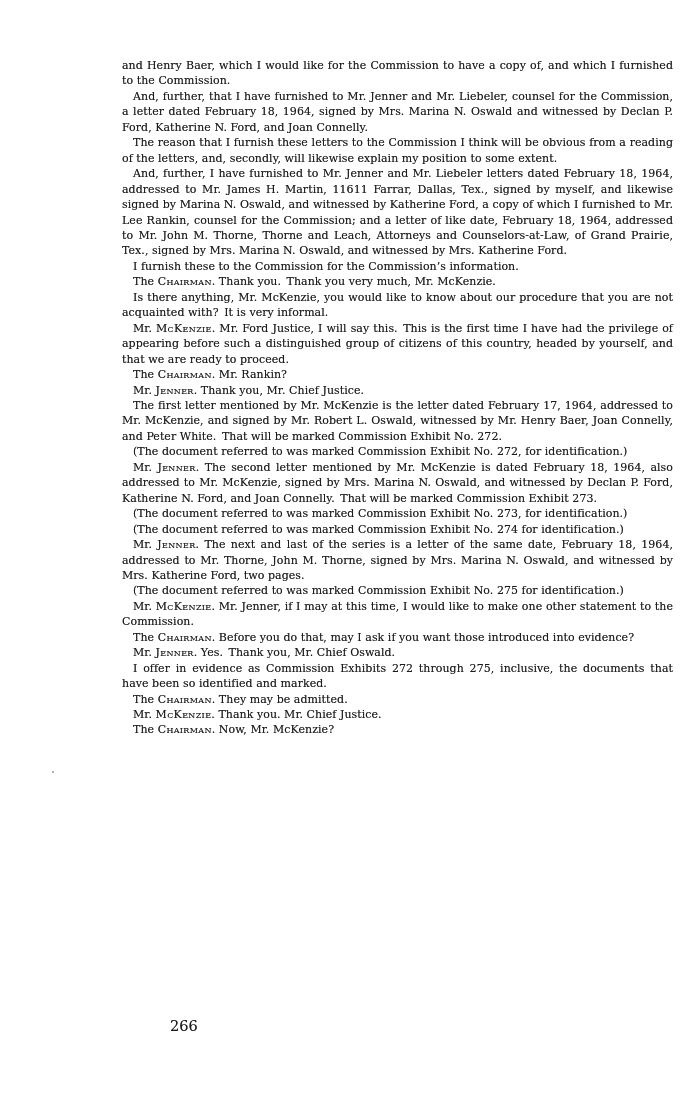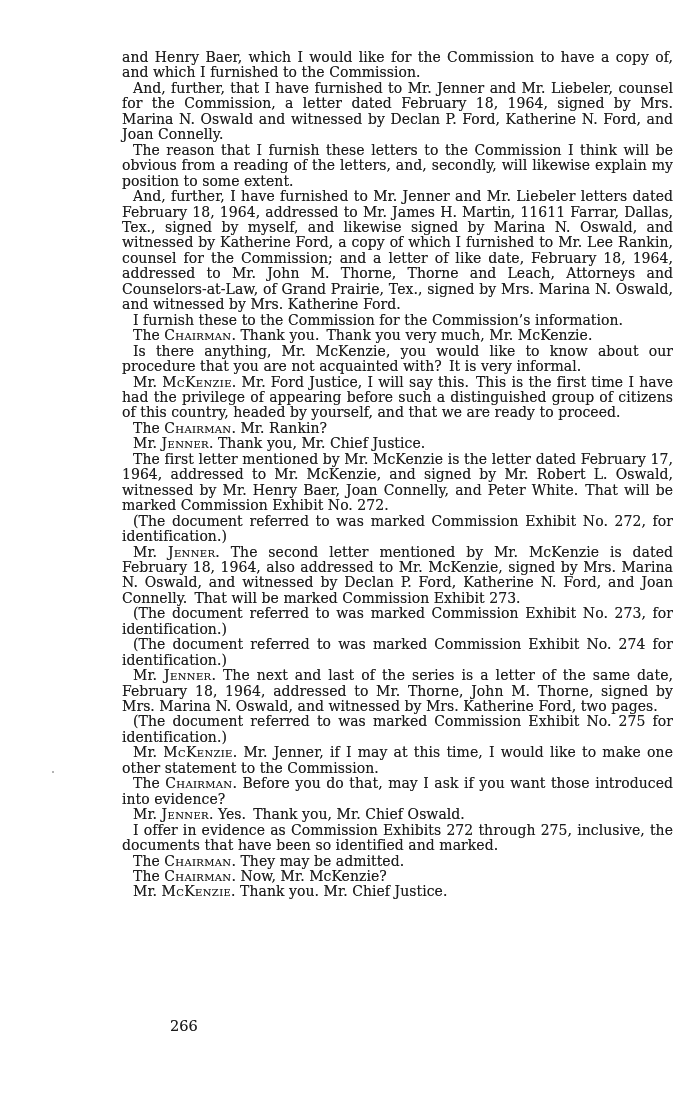--- a/index.html
+++ b/index.html
@@ -10,24 +10,24 @@
   .page {
     position: relative;
     width: 684px;
     height: 1104px;
     background: #ffffff;
     overflow: hidden;
   }
   .text-block {
     position: absolute;
     left: 122px;
-    top: 50px;
+    top: 58px;
     width: 551px;
     font-family: "DejaVu Serif", serif;
-    font-size: 14px;
+    font-size: 11px;
     line-height: 15.45px;
     color: #1c1c1c;
     text-align: justify;
     letter-spacing: 0.05px;
     text-shadow: 0 0 0.45px rgba(25,25,25,0.55);
   }
   .text-block p {
     margin: 0;
     padding: 0;
     text-indent: 11px;
@@ -104,19 +104,19 @@
 
   <p class="para"><span class="pre">The </span><span class="speaker">Chairman</span><span class="ptext">. Before you do that, may I ask if you want those introduced into evidence?</span></p>
 
   <p class="para"><span class="pre">Mr. </span><span class="speaker">Jenner</span><span class="ptext">. Yes. Thank you, Mr. Chief Oswald.</span></p>
 
   <p class="para"><span class="pre"></span><span class="speaker"></span><span class="ptext">I offer in evidence as Commission Exhibits 272 through 275, inclusive, the documents that have been so identified and marked.</span></p>
 
   <p class="para"><span class="pre">The </span><span class="speaker">Chairman</span><span class="ptext">. They may be admitted.</span></p>
 
 
+  <p class="para"><span class="pre">Mr. </span><span class="speaker">McKenzie</span><span class="ptext">. Thank you. Mr. Chief Justice.</span></p>
+
   <p class="para"><span class="pre">The </span><span class="speaker">Chairman</span><span class="ptext">. Now, Mr. McKenzie?</span></p>
-
-  <p class="para"><span class="pre">Mr. </span><span class="speaker">McKenzie</span><span class="ptext">. Thank you. Mr. Chief Justice.</span></p>
 </div>
   <div class="page-number">266</div>
   <div class="speck"></div>
 </div>
 
 </body></html>

